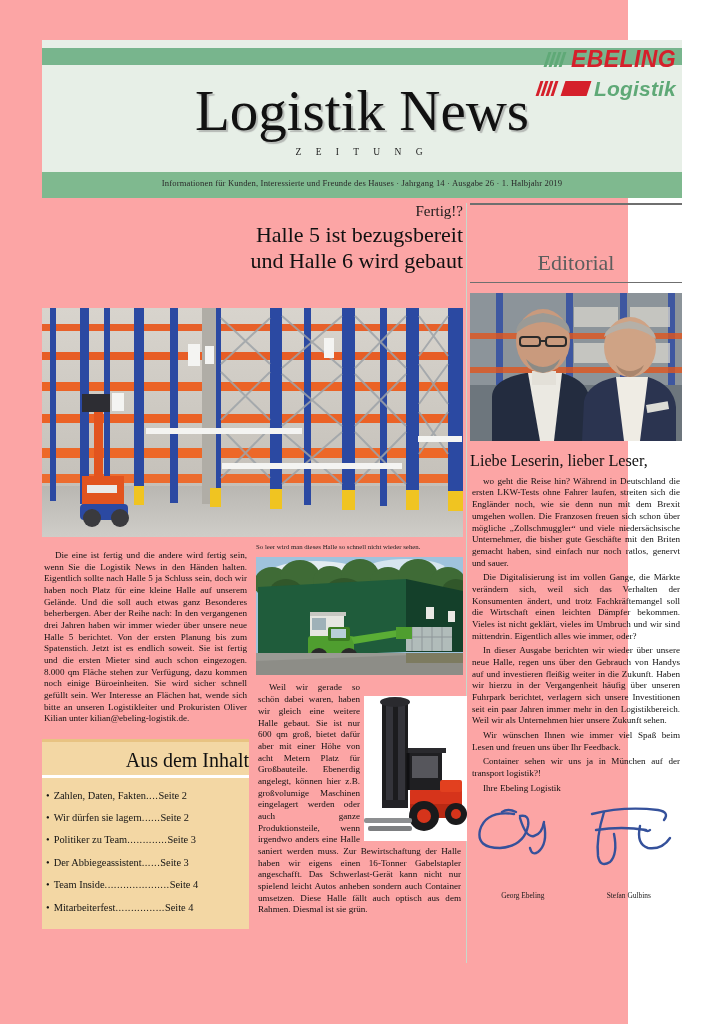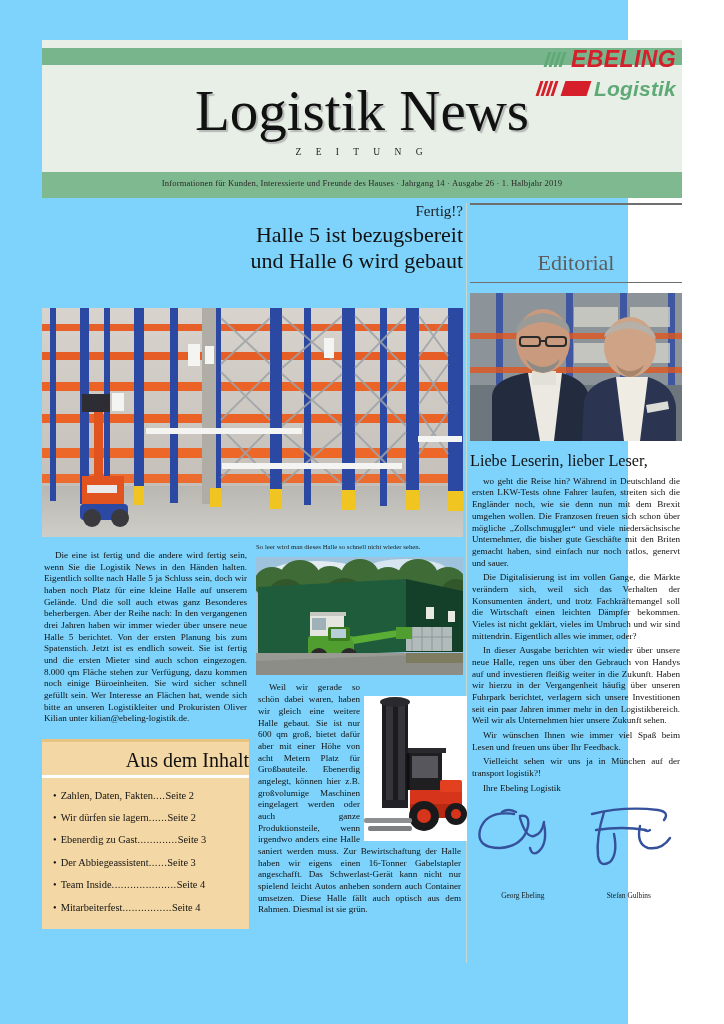--- a/index.html
+++ b/index.html
@@ -1,19 +1,19 @@
 <!DOCTYPE html>
 <html lang="de"><head>
 <meta charset="utf-8">
 <title>Logistik News Zeitung</title>
 <style>
   html,body{margin:0;padding:0;background:#ffffff;}
   body{width:724px;height:1024px;overflow:hidden;font-family:"Liberation Serif",serif;color:#1a1a1a;}
 
-  .page{position:relative;width:628px;height:1024px;background:#7dd3fc;}
+  .page{position:relative;width:628px;height:1024px;background:#fca5a5;}
 
   
   .masthead{position:absolute;left:42px;top:40px;width:640px;height:158px;background:#e7efe7;}
   .mast-greenbar{position:absolute;left:0;top:8px;width:640px;height:17px;background:#78b58d;}
   .mast-bottombar{position:absolute;left:0;bottom:0;width:640px;height:26px;background:#7fb98f;}
   .mast-bottombar .subline{position:absolute;left:0;right:0;top:6px;text-align:center;
       font-size:8.6px;letter-spacing:.15px;color:#2a2a2a;font-family:"Liberation Serif",serif;}
 
   .logo{position:absolute;right:6px;top:6px;width:210px;height:56px;}
   .logo-row{display:flex;align-items:center;justify-content:flex-end;height:26px;}
@@ -50,21 +50,21 @@
   .caption{font-size:6.8px;color:#222;line-height:1.25;}
 
   .bodytext{font-size:9.1px;line-height:1.285;text-align:justify;color:#111;
       font-family:"Liberation Serif",serif;}
   .bodytext p{margin:2px;text-indent:11px;}
 
   
   .toc{position:relative;background:#f3d7a4;border-top:3px solid #e8c382;padding:0 0 10px 0;}
   .toc-title{text-align:right;font-size:20px;padding:7px 0 3px;color:#111;}
   .toc-divider{height:3px;background:#fff;margin:0 0 6px;}
-  .toc ul{list-style:none;margin:0;padding:0 11px;}
+  .toc ul{list-style:none;margin:0;padding:0 4px;}
   .toc li{font-size:10.4px;line-height:1.1;padding:5.5px 0;color:#141414;white-space:nowrap;}
   .toc li .bullet{margin-right:4px;}
   .toc li .dots{letter-spacing:.5px;}
 
   
   .ed-rule{height:1.6px;background:#6f6f6f;}
   .ed-title{text-align:center;font-size:22px;color:#5d5d5d;padding:7px 0 6px;
       font-family:"Liberation Serif",serif;margin-top:38px;}
   .photo-ed{width:212px;height:148px;margin-top:10px;}
   .ed-greeting{font-size:16.2px;color:#111;margin:11px 0 5px;line-height:1.15;}
@@ -217,21 +217,21 @@
         <div class="toc-title">Aus dem Inhalt</div>
         <div class="toc-divider"></div>
         <ul>
           <li>
             <span class="bullet">•</span><span>Zahlen, Daten, Fakten</span><span class="dots">....</span><span>Seite 2</span>
           </li>
           <li>
             <span class="bullet">•</span><span>Wir dürfen sie lagern</span><span class="dots">......</span><span>Seite 2</span>
           </li>
           <li>
-            <span class="bullet">•</span><span>Ebenerdig zu Gast</span><span class="dots">.............</span><span>Seite 3</span>
+            <span class="bullet">•</span><span>Politiker zu Team</span><span class="dots">.............</span><span>Seite 3</span>
           </li>
           <li>
             <span class="bullet">•</span><span>Der Abbiegeassistent</span><span class="dots">......</span><span>Seite 3</span>
           </li>
           <li>
             <span class="bullet">•</span><span>Team Inside</span><span class="dots">.....................</span><span>Seite 4</span>
           </li>
           <li>
             <span class="bullet">•</span><span>Mitarbeiterfest</span><span class="dots">................</span><span>Seite 4</span>
           </li>
@@ -386,21 +386,21 @@
         </svg>
       </div>
 
       <div class="ed-greeting">Liebe Leserin, lieber Leser,</div>
 
       <div class="bodytext">
         <p>wo geht die Reise hin? Während in Deutschland die ersten LKW-Tests ohne Fahrer laufen, streiten sich die Engländer noch, wie sie denn nun mit dem Brexit umgehen wollen. Die Franzosen freuen sich schon über mögliche „Zollschmuggler“ und viele niedersächsische Unternehmer, die bisher gute Geschäfte mit den Briten gemacht haben, sind einfach nur noch ratlos, genervt und sauer.</p>
         <p style="margin-top:3px;">Die Digitalisierung ist im vollen Gange, die Märkte verändern sich, weil sich das Verhalten der Konsumenten ändert, und trotz Fachkräftemangel soll die Wirtschaft einen leichten Dämpfer bekommen. Vieles ist nicht geklärt, vieles im Umbruch und wir sind mittendrin. Eigentlich alles wie immer, oder?</p>
         <p style="margin-top:3px;">In dieser Ausgabe berichten wir wieder über unsere neue Halle, regen uns über den Gebrauch von Handys auf und investieren fleißig weiter in die Zukunft. Haben wir hierzu in der Vergangenheit häufig über unseren Fuhrpark berichtet, verlagern sich unsere Investitionen seit ein paar Jahren immer mehr in den Logistikbereich. Weil wir als Unternehmen hier unsere Zukunft sehen.</p>
         <p style="margin-top:3px;">Wir wünschen Ihnen wie immer viel Spaß beim Lesen und freuen uns über Ihr Feedback.</p>
-        <p style="margin-top:3px;">Vielleicht sehen wir uns ja in München auf der transport logistik?!</p>
+        <p style="margin-top:3px;">Container sehen wir uns ja in München auf der transport logistik?!</p>
         <p style="margin-top:3px;">Ihre Ebeling Logistik</p>
       </div>
 
       <div class="sig-wrap">
         <svg class="sig" style="left:2px;" width="112" height="62" viewBox="0 0 112 62">
           <g fill="none" stroke="#35519b" stroke-width="2.4" stroke-linecap="round">
             <path d="M42 10 Q14 6 8 26 Q4 44 28 44 Q52 42 56 22 Q58 10 48 12"></path>
             <path d="M48 14 Q54 34 62 32 Q70 30 72 18"></path>
             <path d="M72 20 Q76 40 66 48 Q60 52 58 44"></path>
             <path d="M30 8 Q36 4 44 8"></path>

